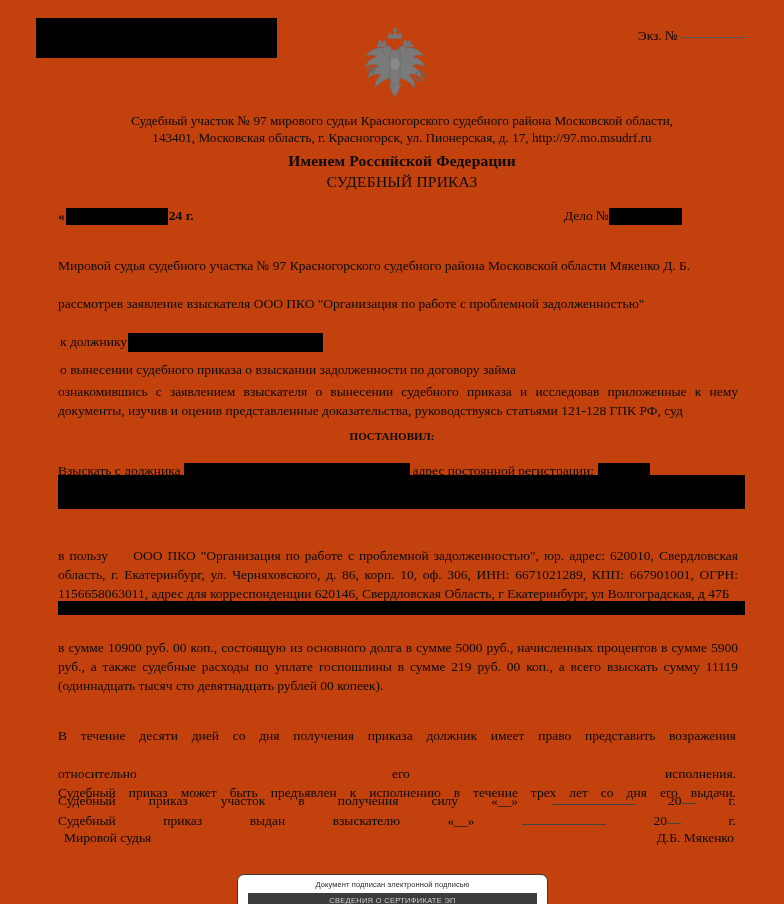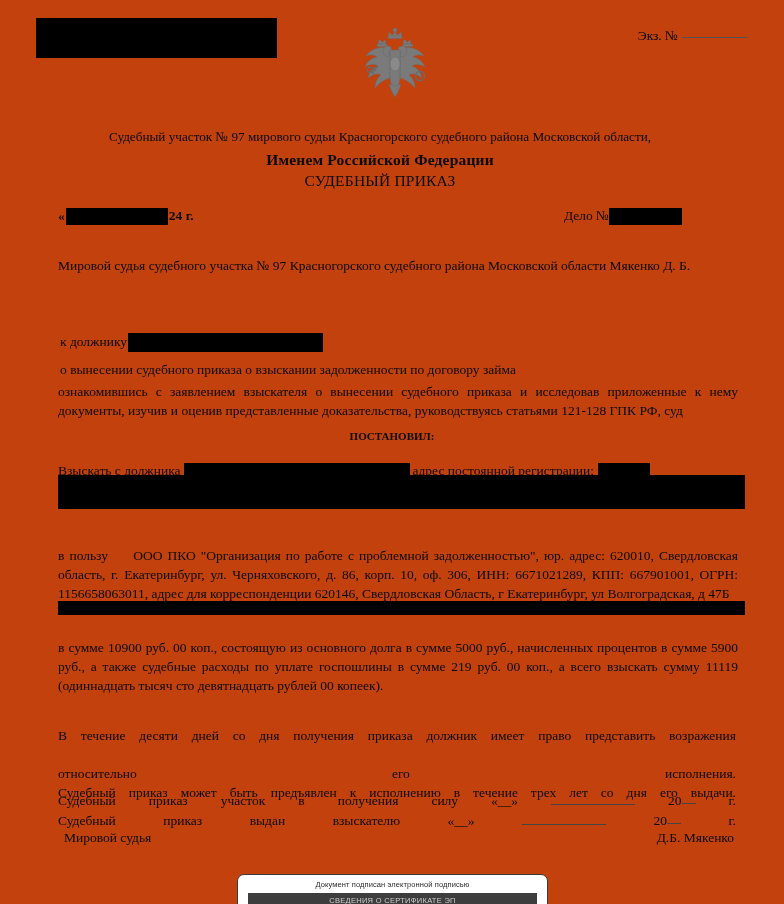--- a/index.html
+++ b/index.html
@@ -67,24 +67,23 @@
     height: 82px;
   }
 
   .court-line {
     text-align: center;
     font-size: 13.2px;
     line-height: 17px;
   }
   .court-block {
     position: absolute;
-    left: 38px;
+    left: 60px;
     top: 112px;
     width: 684px;
-    margin-top: 16px;
   }
   .title-ru {
     text-align: center;
     font-weight: bold;
     font-size: 15.5px;
     margin-top: 6px;
     letter-spacing: .2px;
   }
   .title-order {
     text-align: center;
@@ -219,31 +218,33 @@
 
         <ellipse cx="37" cy="38" rx="5" ry="7" fill="#8a8a8a"></ellipse>
 
         <path d="M31 58 c2 6 4 10 6 13 2-3 4-7 6-13 -4 2-8 2-12 0z"></path>
       </g>
     </svg>
   </div>
 
   <div class="court-block">
     <div class="court-line">Судебный участок № 97 мирового судьи Красногорского судебного района Московской области,</div>
+    <div class="court-line">143401, Московская область, г. Красногорск, ул. Пионерская, д. 17, http://97.mo.msudrf.ru</div>
     <div class="title-ru">Именем Российской Федерации</div>
     <div class="title-order">СУДЕБНЫЙ ПРИКАЗ</div>
   </div>
 
   <div class="daterow">
     <span class="left"><span>«</span><span class="redaction" style="width:102px;height:17px;margin:0 1px;"></span><span>24 г.</span></span>
     <span class="right"><span>Дело №</span><span class="redaction" style="width:73px;height:17px;"></span></span>
   </div>
 
   <div class="p" style="left:58px; top:236px; width:676px;">Мировой судья   судебного участка № 97 Красногорского судебного района Московской области Мякенко Д. Б.</div>
 
+  <div class="p" style="left:58px; top:274px; width:690px;">рассмотрев заявление взыскателя ООО ПКО "Организация по работе с проблемной задолженностью"</div>
 
   <div class="p" style="left:60px; top:312px; width:400px;">
     <span>к должнику</span><span class="redaction" style="width:195px;height:19px;margin-left:1px;"></span>
   </div>
 
   <div class="p" style="left:60px; top:340px; width:676px;">о вынесении судебного приказа о взыскании задолженности по договору займа</div>
 
   <div class="p just" style="left:58px; top:362px; width:680px;">ознакомившись с заявлением взыскателя о вынесении судебного приказа и исследовав приложенные к нему документы, изучив и оценив представленные доказательства, руководствуясь статьями 121-128 ГПК РФ, суд</div>
 
   <div class="postanovil">ПОСТАНОВИЛ:</div>

